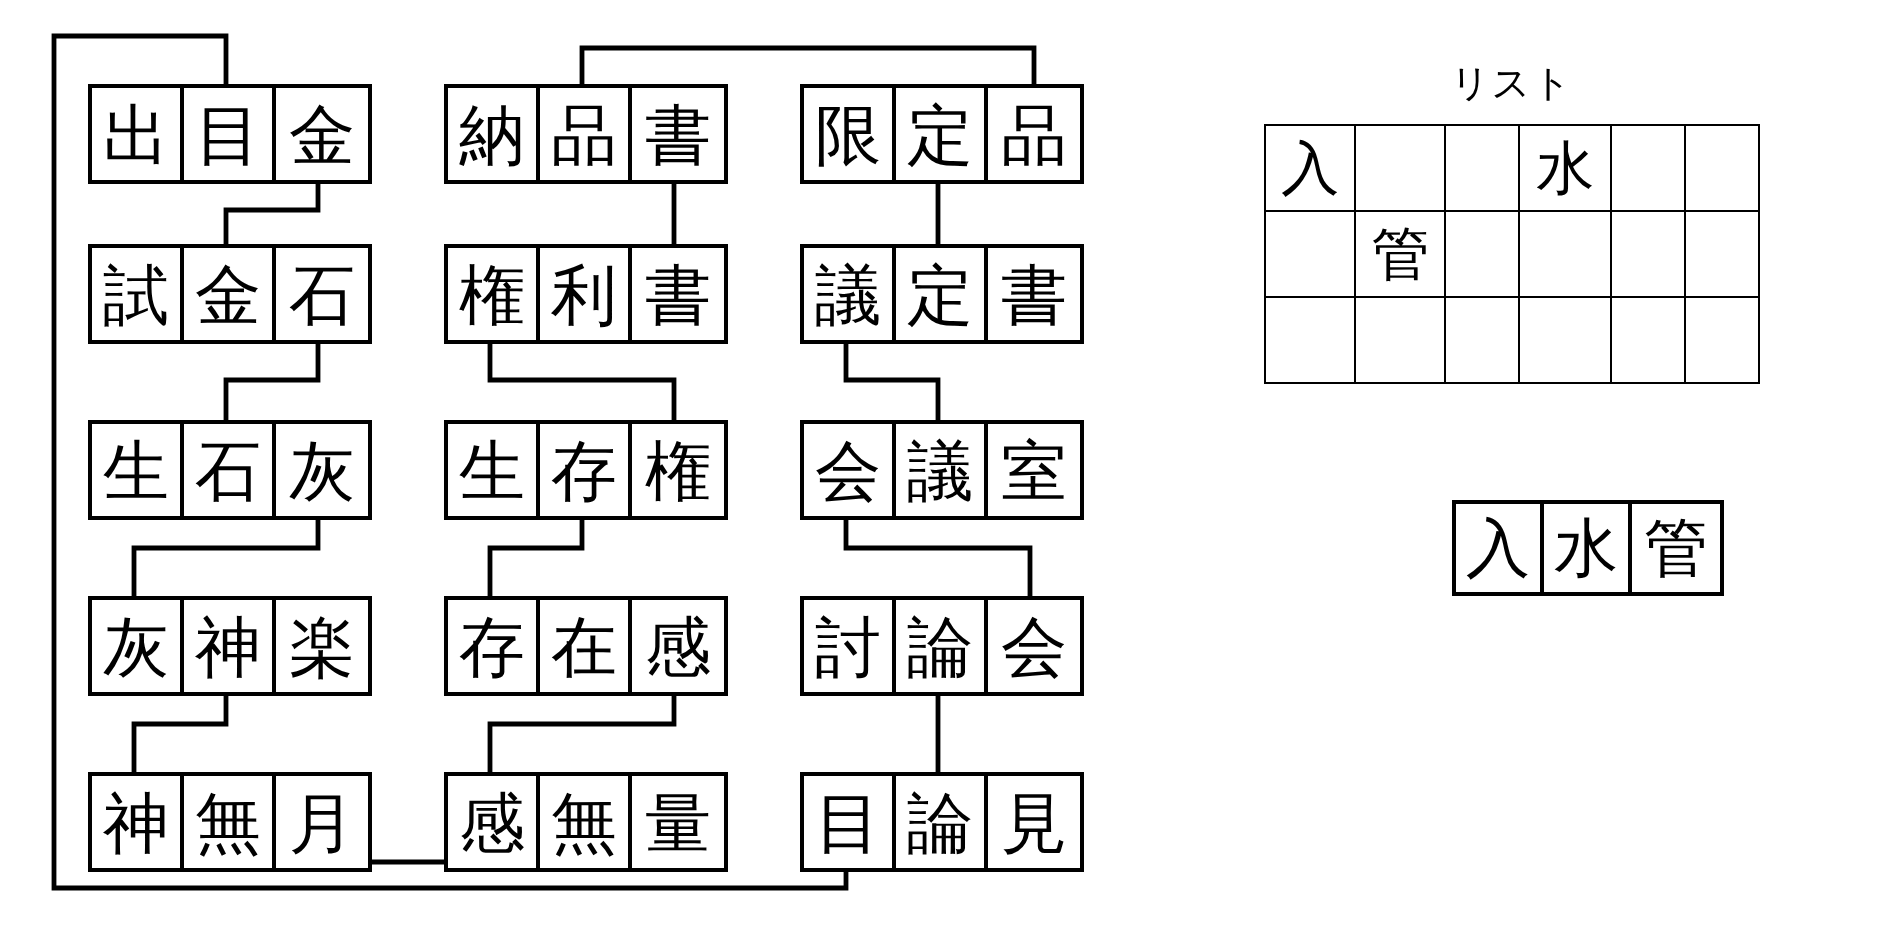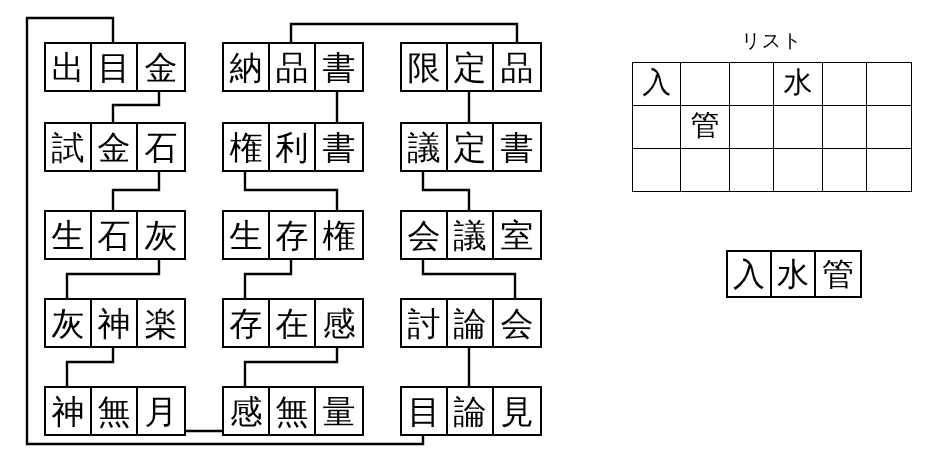--- a/index.html
+++ b/index.html
@@ -24,21 +24,21 @@
     box-sizing:border-box;
     display:flex;align-items:center;justify-content:center;
     font-size:33px;line-height:1;
     font-family:"DejaVu Sans","Liberation Sans",sans-serif;
     font-weight:400;
     background:#fff;
   }
   .cell:last-child{border-right:none;}
 
   
-  #list-panel{position:absolute;left:632px;top:30px;width:280px;font-family:Liberation Mono, monospace;}
+  #list-panel{position:absolute;left:632px;top:30px;width:248px;}
   #list-title{
     text-align:center;font-size:19px;letter-spacing:1px;
     margin-bottom:8px;height:24px;line-height:24px;
   }
   table.listgrid{
     border-collapse:collapse;margin:0 auto;
   }
   table.listgrid td{
     width:50px;height:42px;
     border:1.5px solid #000;

